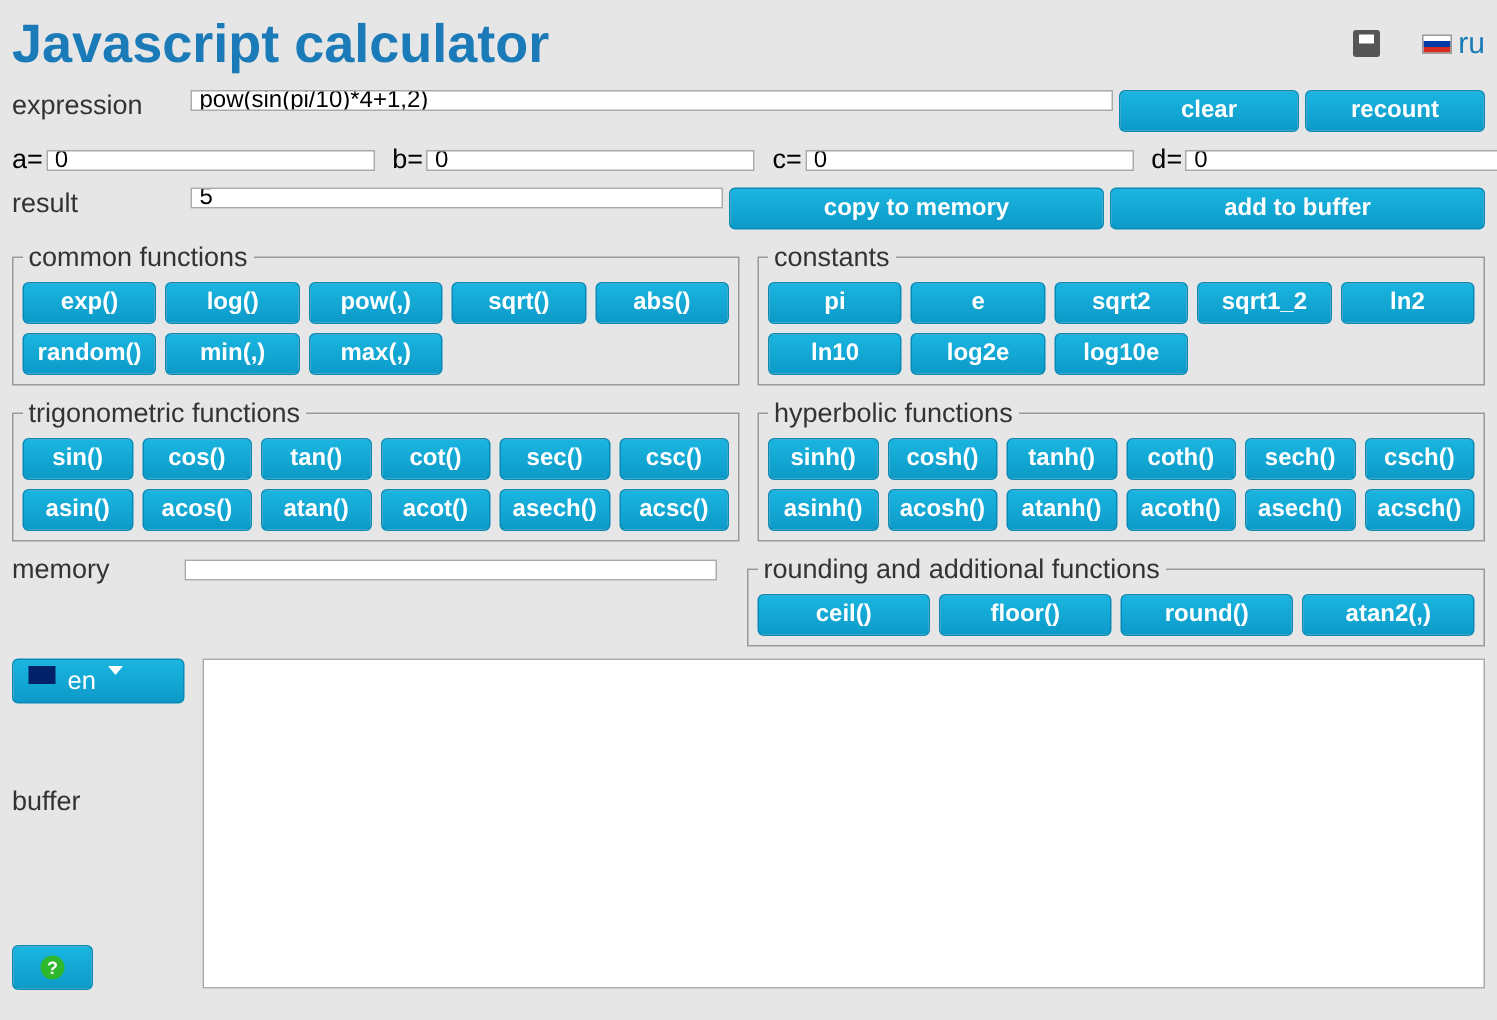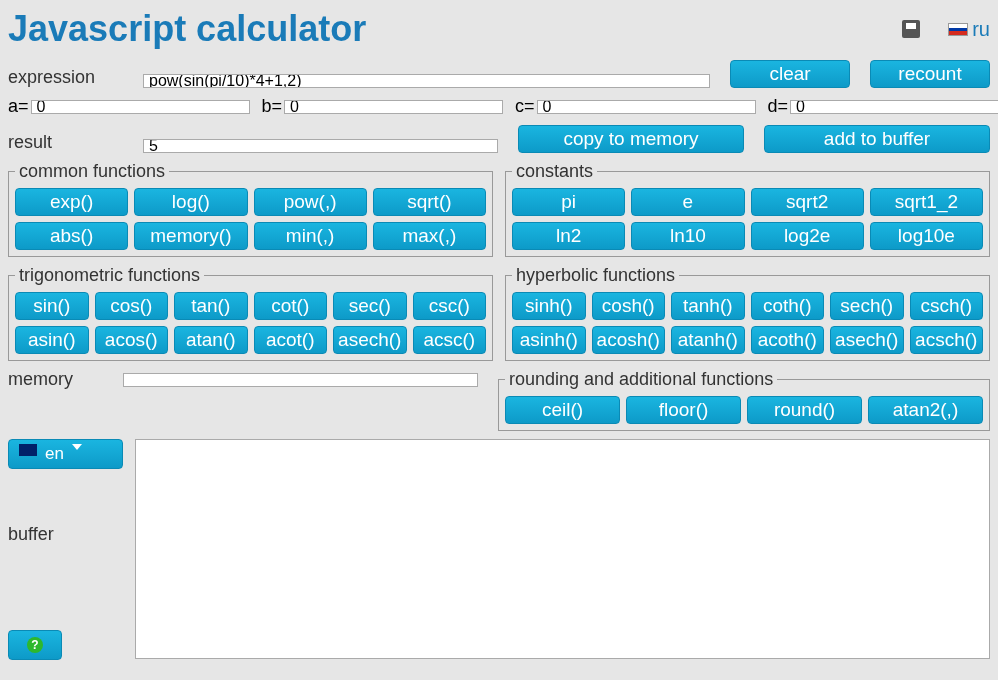--- a/index.html
+++ b/index.html
@@ -51,22 +51,22 @@
       width: 18px;
       height: 12px;
       background: #012169;
       display: inline-block;
       vertical-align: middle;
       margin-right: 4px;
     }
     .ru-label { color: #1a7bb8; font-size: 20px; }
     .row {
       display: flex;
-      align-items: flex-end;
-      gap: 20px;
+      align-items: flex-start;
+      gap: 4px;
       margin-bottom: 8px;
     }
     .label-col {
       width: 115px;
       font-size: 18px;
       color: #333;
     }
     input[type="text"] {
       border: 1px solid #aaa;
       background: #fff;
@@ -74,27 +74,28 @@
       padding: 3px 5px;
       height: 14px;
     }
     .expr-input { flex: 1; }
     .btn {
       background: linear-gradient(to bottom, #1ab5e0, #0d9ac8);
       color: #fff;
       border: 1px solid #0a8ab5;
       border-radius: 4px;
       padding: 4px 0;
-      font-size: 19px;
+      font-size: 16px;
       cursor: pointer;
       text-align: center;
       height: 28px;
       display: flex;
       align-items: center;
       justify-content: center;
+      font-weight: bold;
     }
     .btn-wide { width: 120px; }
     .result-input { width: 355px; }
     .memory-input { width: 355px; }
     .vars-row { display: flex; gap: 12px; margin-bottom: 8px; }
     .var-group { display: flex; align-items: center; flex: 1; }
     .var-group label { margin-right: 2px; font-size: 18px; }
     .var-group input { flex: 1; }
     fieldset {
       border: 1px solid #999;
@@ -103,21 +104,21 @@
     }
     legend {
       font-size: 18px;
       color: #333;
       padding: 0 4px;
     }
     .fn-grid {
       display: grid;
       gap: 6px;
     }
-    .fn-4x2 { grid-template-columns: repeat(4, 1fr); }
+    .fn-4x2 { grid-template-columns: repeat(5, 1fr); }
     .fn-6x2 { grid-template-columns: repeat(6, 1fr); }
     .fn-4x1 { grid-template-columns: repeat(4, 1fr); }
     .two-col {
       display: flex;
       gap: 12px;
       margin-bottom: 8px;
     }
     .two-col > * { flex: 1; }
     .lang-btn {
       background: linear-gradient(to bottom, #1ab5e0, #0d9ac8);
@@ -221,21 +222,21 @@
 
 <div class="two-col">
   <fieldset>
     <legend>common functions</legend>
     <div class="fn-grid fn-4x2" id="grid-common">
         <div class="btn">exp()</div>
         <div class="btn">log()</div>
         <div class="btn">pow(,)</div>
         <div class="btn">sqrt()</div>
         <div class="btn">abs()</div>
-        <div class="btn">memory()</div>
+        <div class="btn">random()</div>
         <div class="btn">min(,)</div>
         <div class="btn">max(,)</div>
       </div>
   </fieldset>
   <fieldset>
     <legend>constants</legend>
     <div class="fn-grid fn-4x2" id="grid-constants">
         <div class="btn">pi</div>
         <div class="btn">e</div>
         <div class="btn">sqrt2</div>

